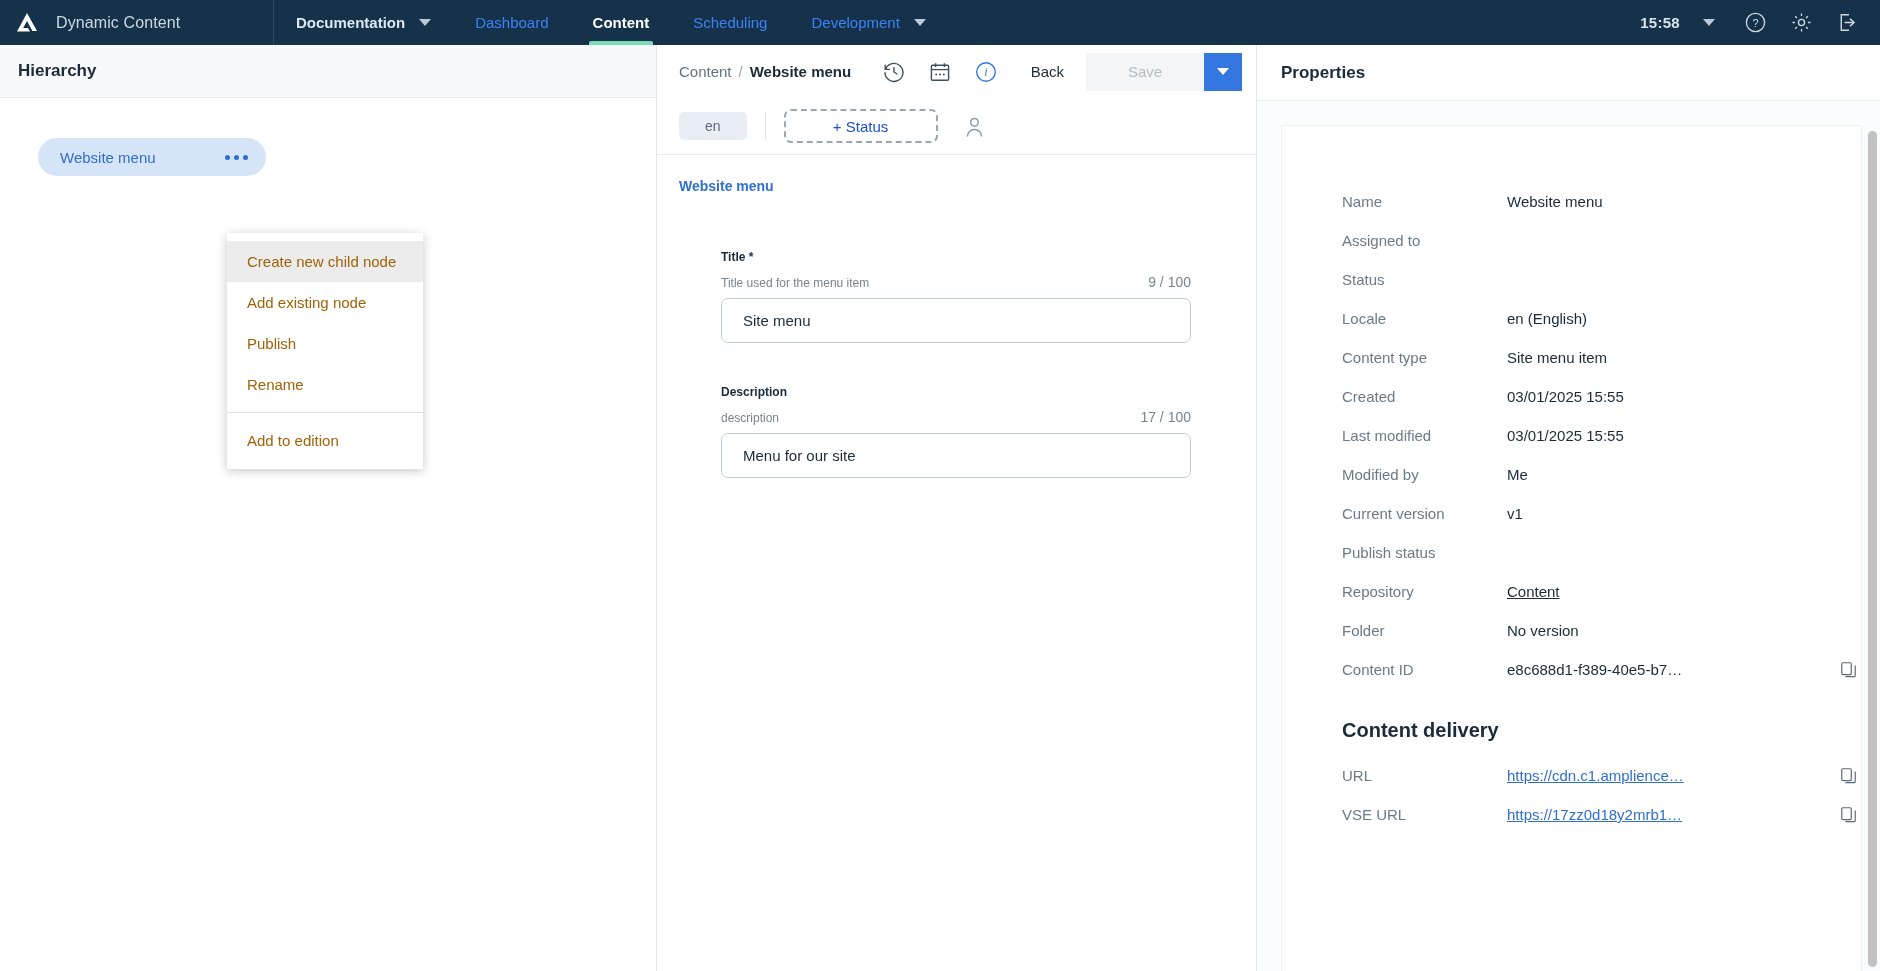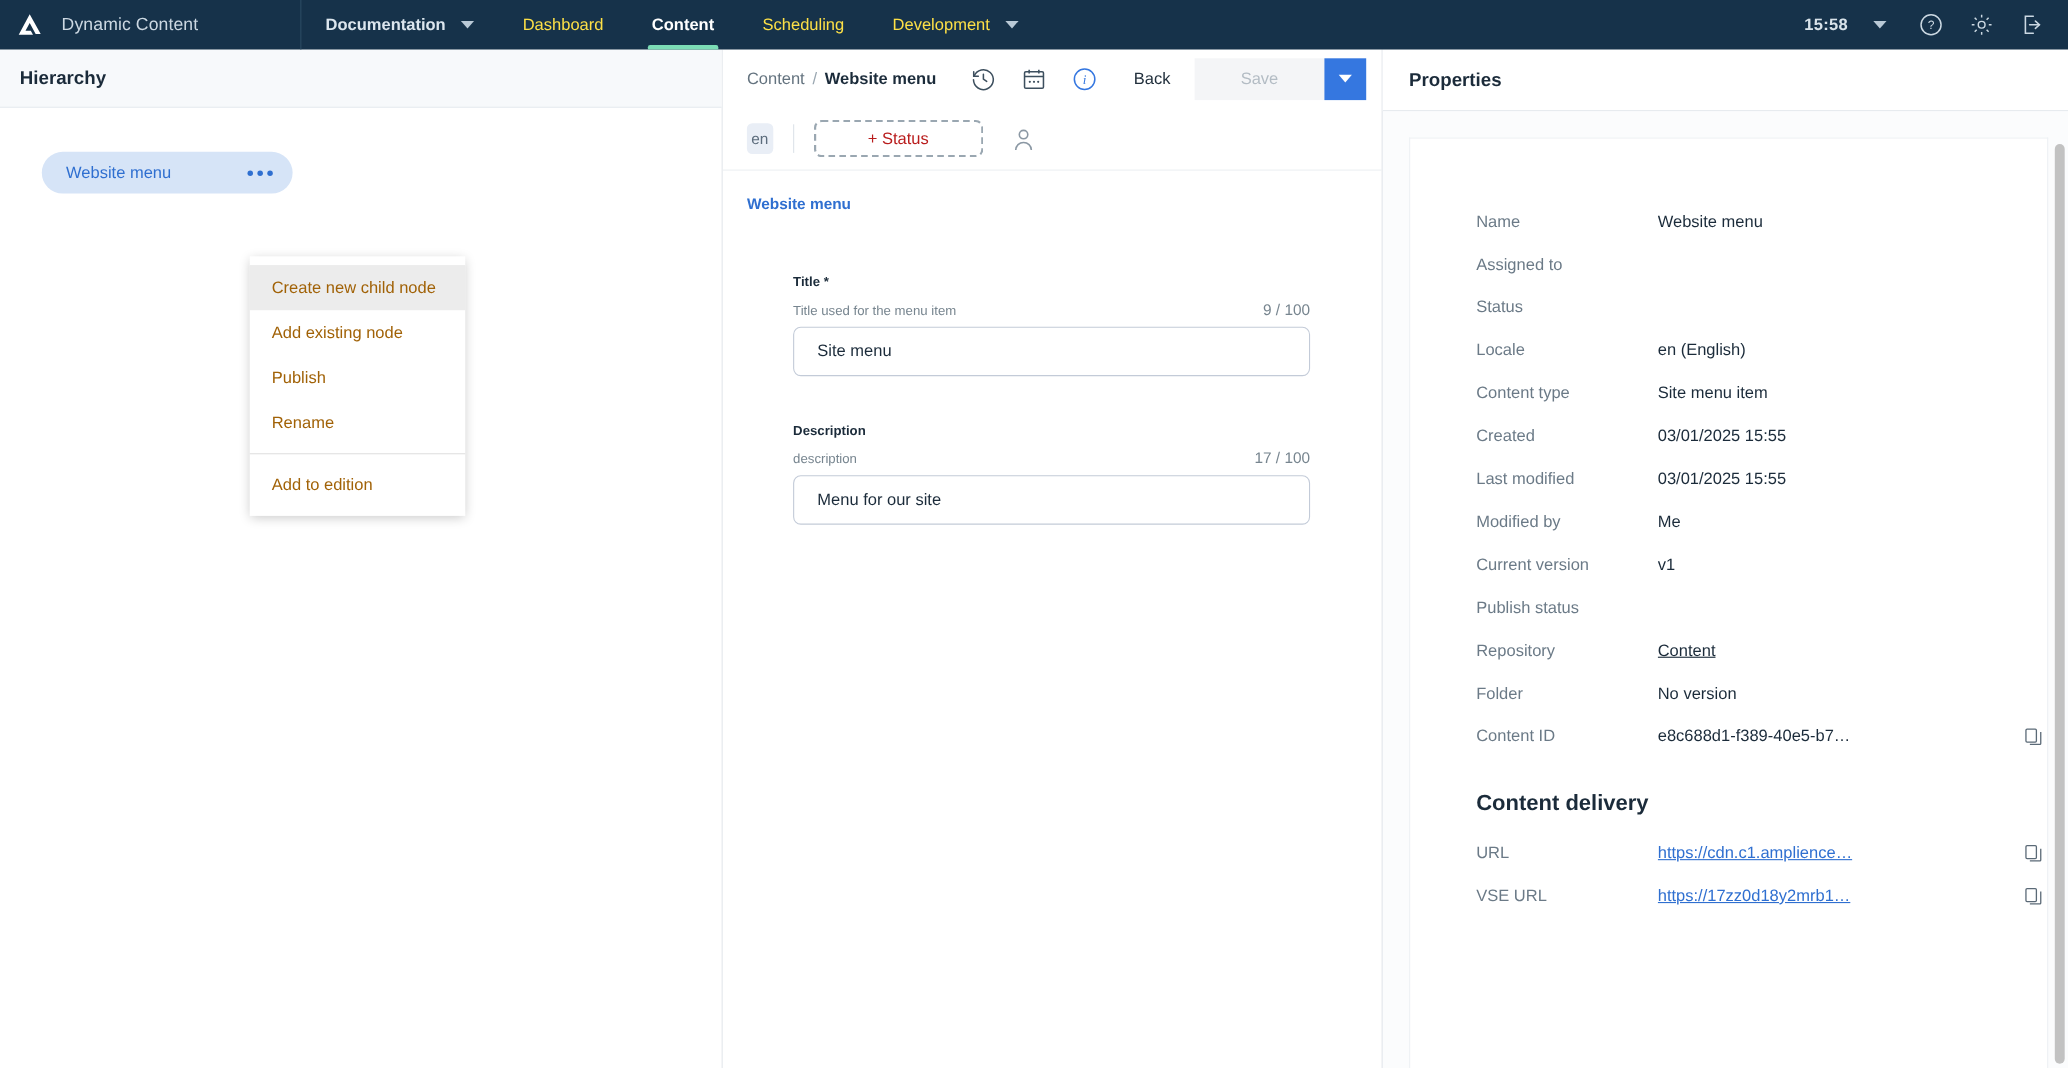--- a/index.html
+++ b/index.html
@@ -25,21 +25,21 @@
     padding-left: 14px;
     border-right: 1px solid #2c4a63;
     flex: none;
   }
   .brand-logo { width: 26px; height: 26px; flex: none; }
   .brand-name { font-size: 16px; color: #ccd8e2; letter-spacing: .1px; }
 
   .nav-group { display: flex; align-items: stretch; }
   .nav-item {
     display: flex; align-items: center; gap: 14px;
-    padding: 0 22px; font-size: 15px; color: #fde047;
+    padding: 0 22px; font-size: 15px; color: #3b82f6;
     cursor: pointer; position: relative; white-space: nowrap;
   }
   .nav-item.bold { font-weight: bold; color: #dce6ee; }
   .nav-item.active { color: #ffffff; font-weight: bold; }
   .nav-item.active::after {
     content: ""; position: absolute; left: 18px; right: 18px; bottom: 0;
     height: 4px; background: #7bdcb5; border-radius: 2px 2px 0 0;
   }
   .caret {
     width: 0; height: 0; border-left: 6px solid transparent;
@@ -114,26 +114,26 @@
     display:flex; align-items:center; justify-content:center; cursor:pointer;
   }
   .btn-savearrow .caret { border-top-color: #ffffff; }
 
   .metarow {
     height: 56px; display: flex; align-items: center; gap: 0;
     padding: 0 22px 0 22px; background: #ffffff;
   }
   .chip-locale {
     background: #e9eef6; color: #5c6c7c; font-size: 14px;
-    padding: 6px 4px; border-radius: 5px; cursor: pointer;
+    padding: 6px 26px; border-radius: 5px; cursor: pointer;
   }
   .meta-div { width: 1px; height: 26px; background: #dde3e9; margin: 0 18px; }
   .btn-status {
     border: 2px dashed #9aa7b1; border-radius: 7px; background: none;
-    height: 34px; width: 154px; font-size: 15px; color: #b91c1c;
+    height: 34px; width: 154px; font-size: 15px; color: #1d4ed8;
     cursor: pointer; font-family: inherit;
   }
   .person-ico { margin-left: 24px; cursor: pointer; display:flex; }
 
   .center-body { flex: 1; overflow: hidden; position: relative; }
   .form-tabrow { padding: 22px 0 0 22px; border-bottom: 0; }
   .form-tab {
     display: inline-block; font-size: 14px; font-weight: bold; color: #2f6fd0;
     padding-bottom: 6px; border-bottom: 2px solid transparent; cursor: pointer;
   }

